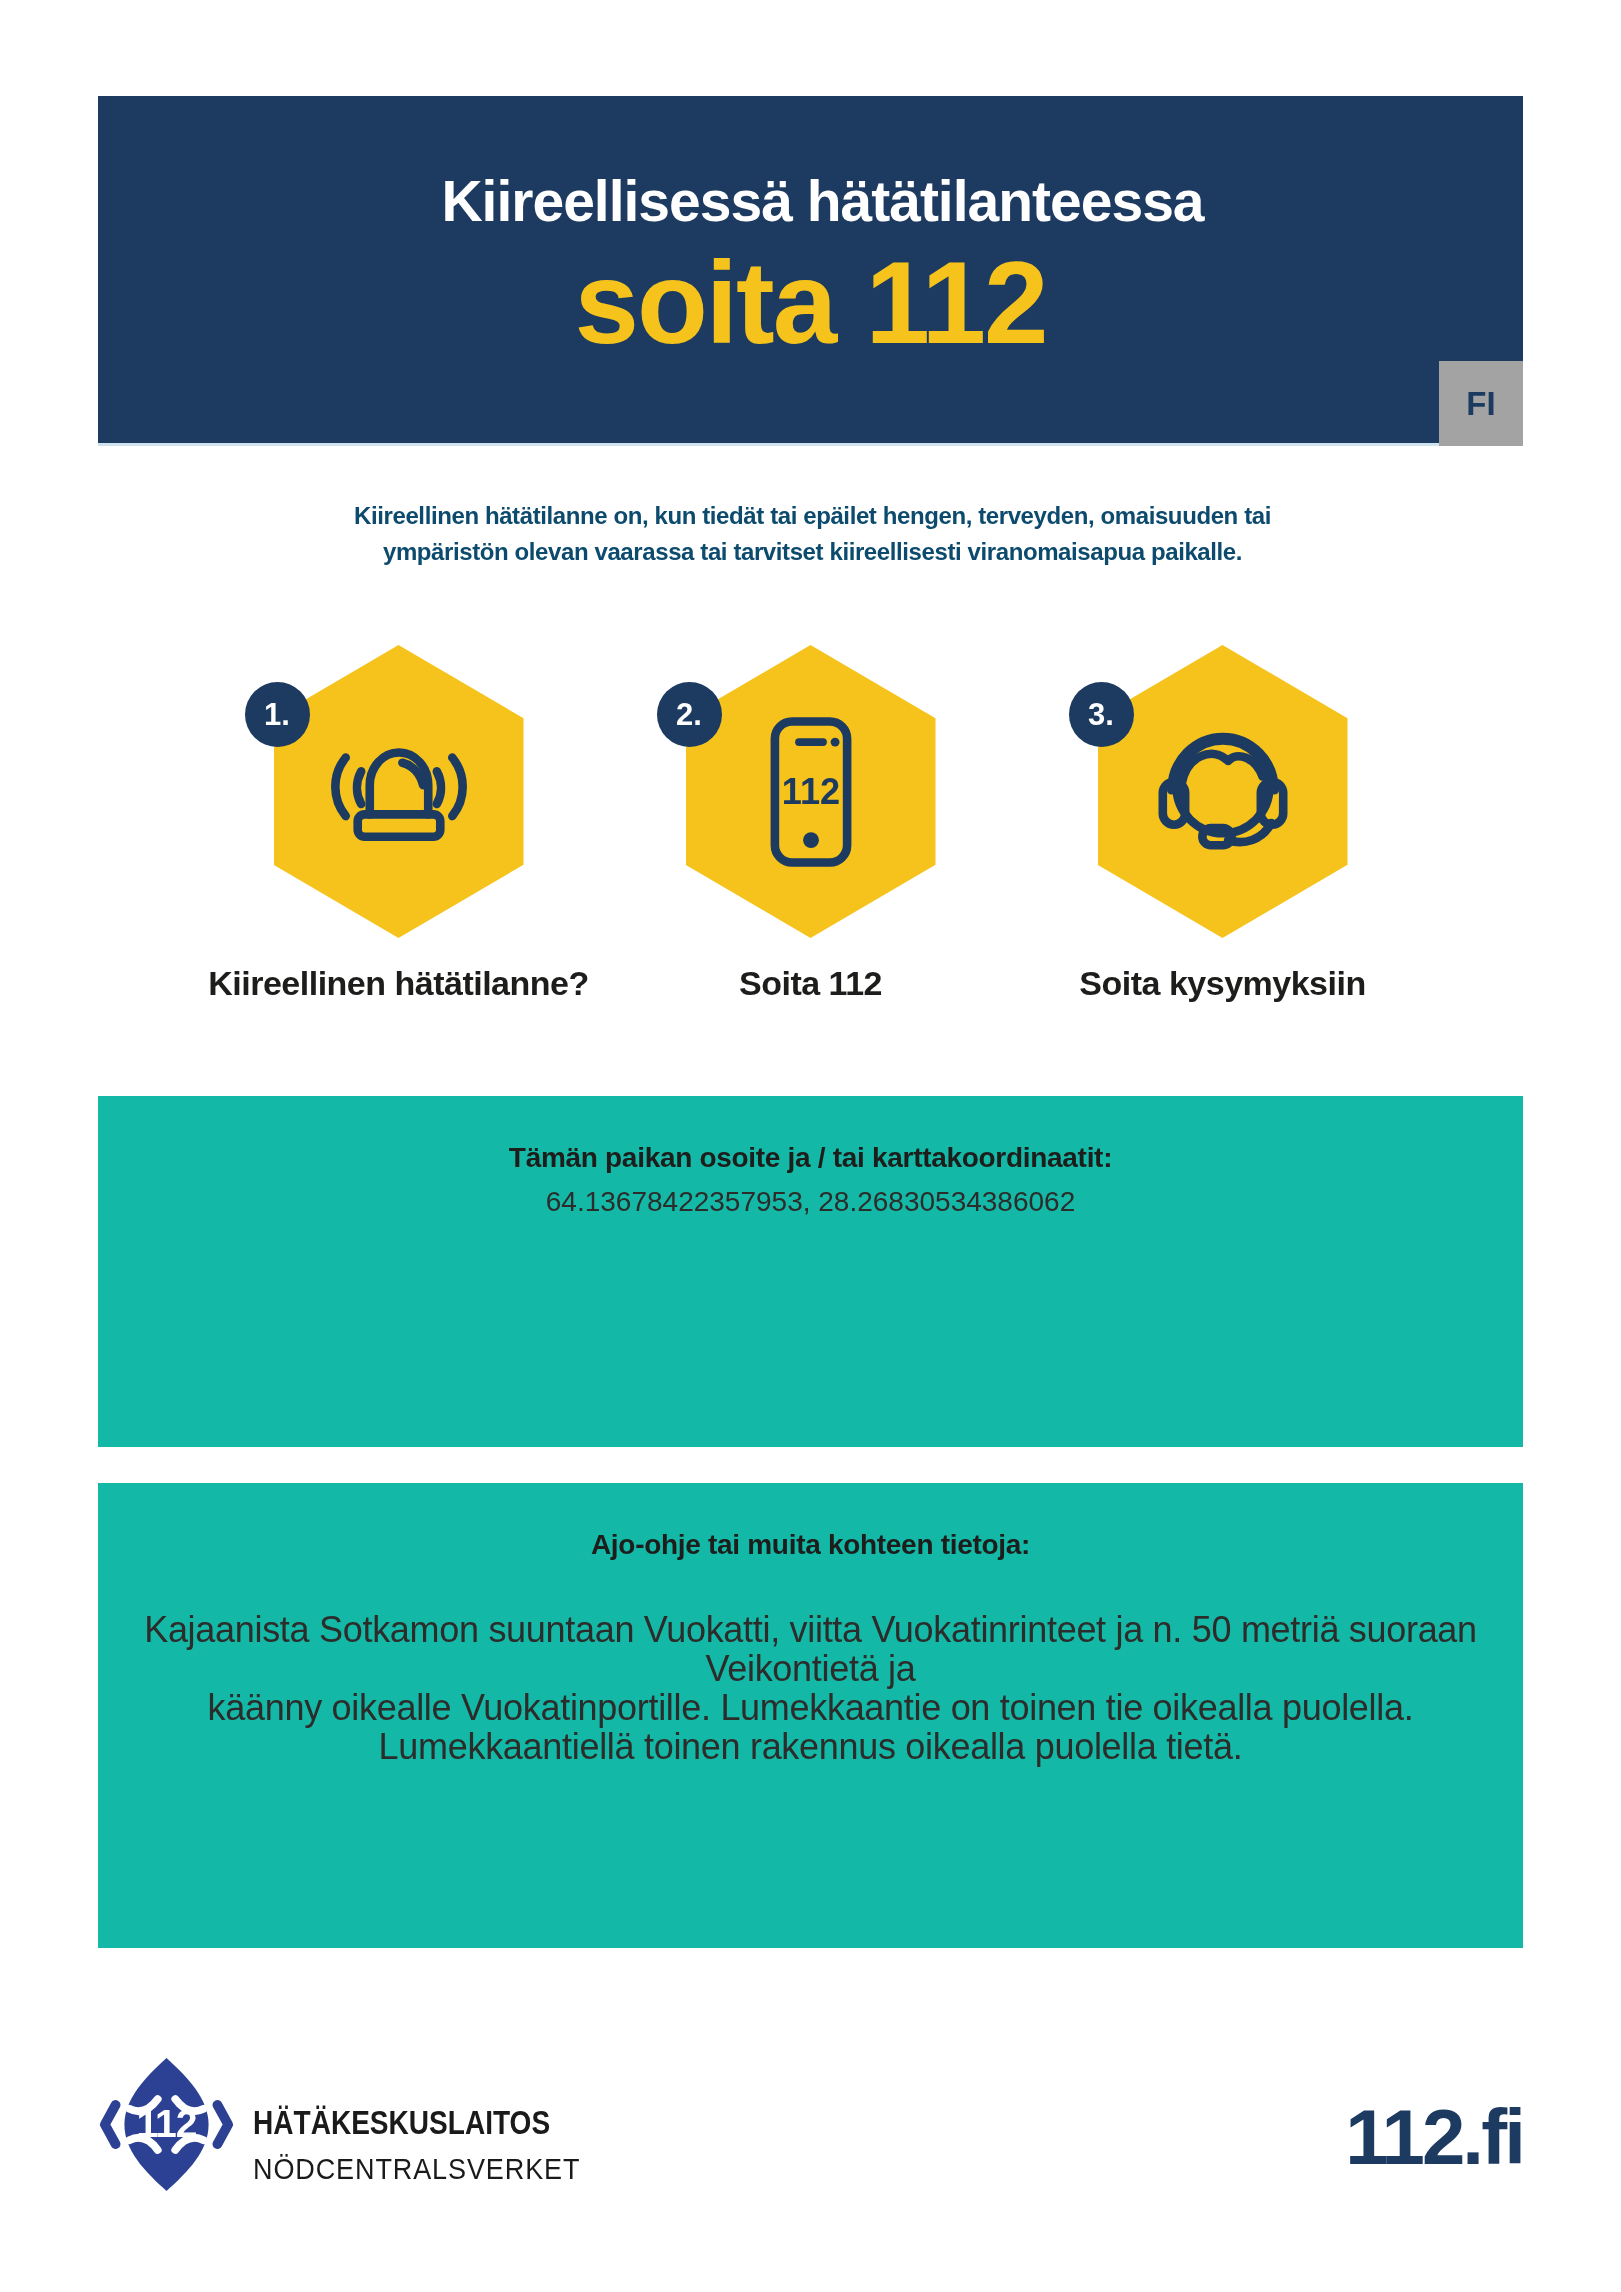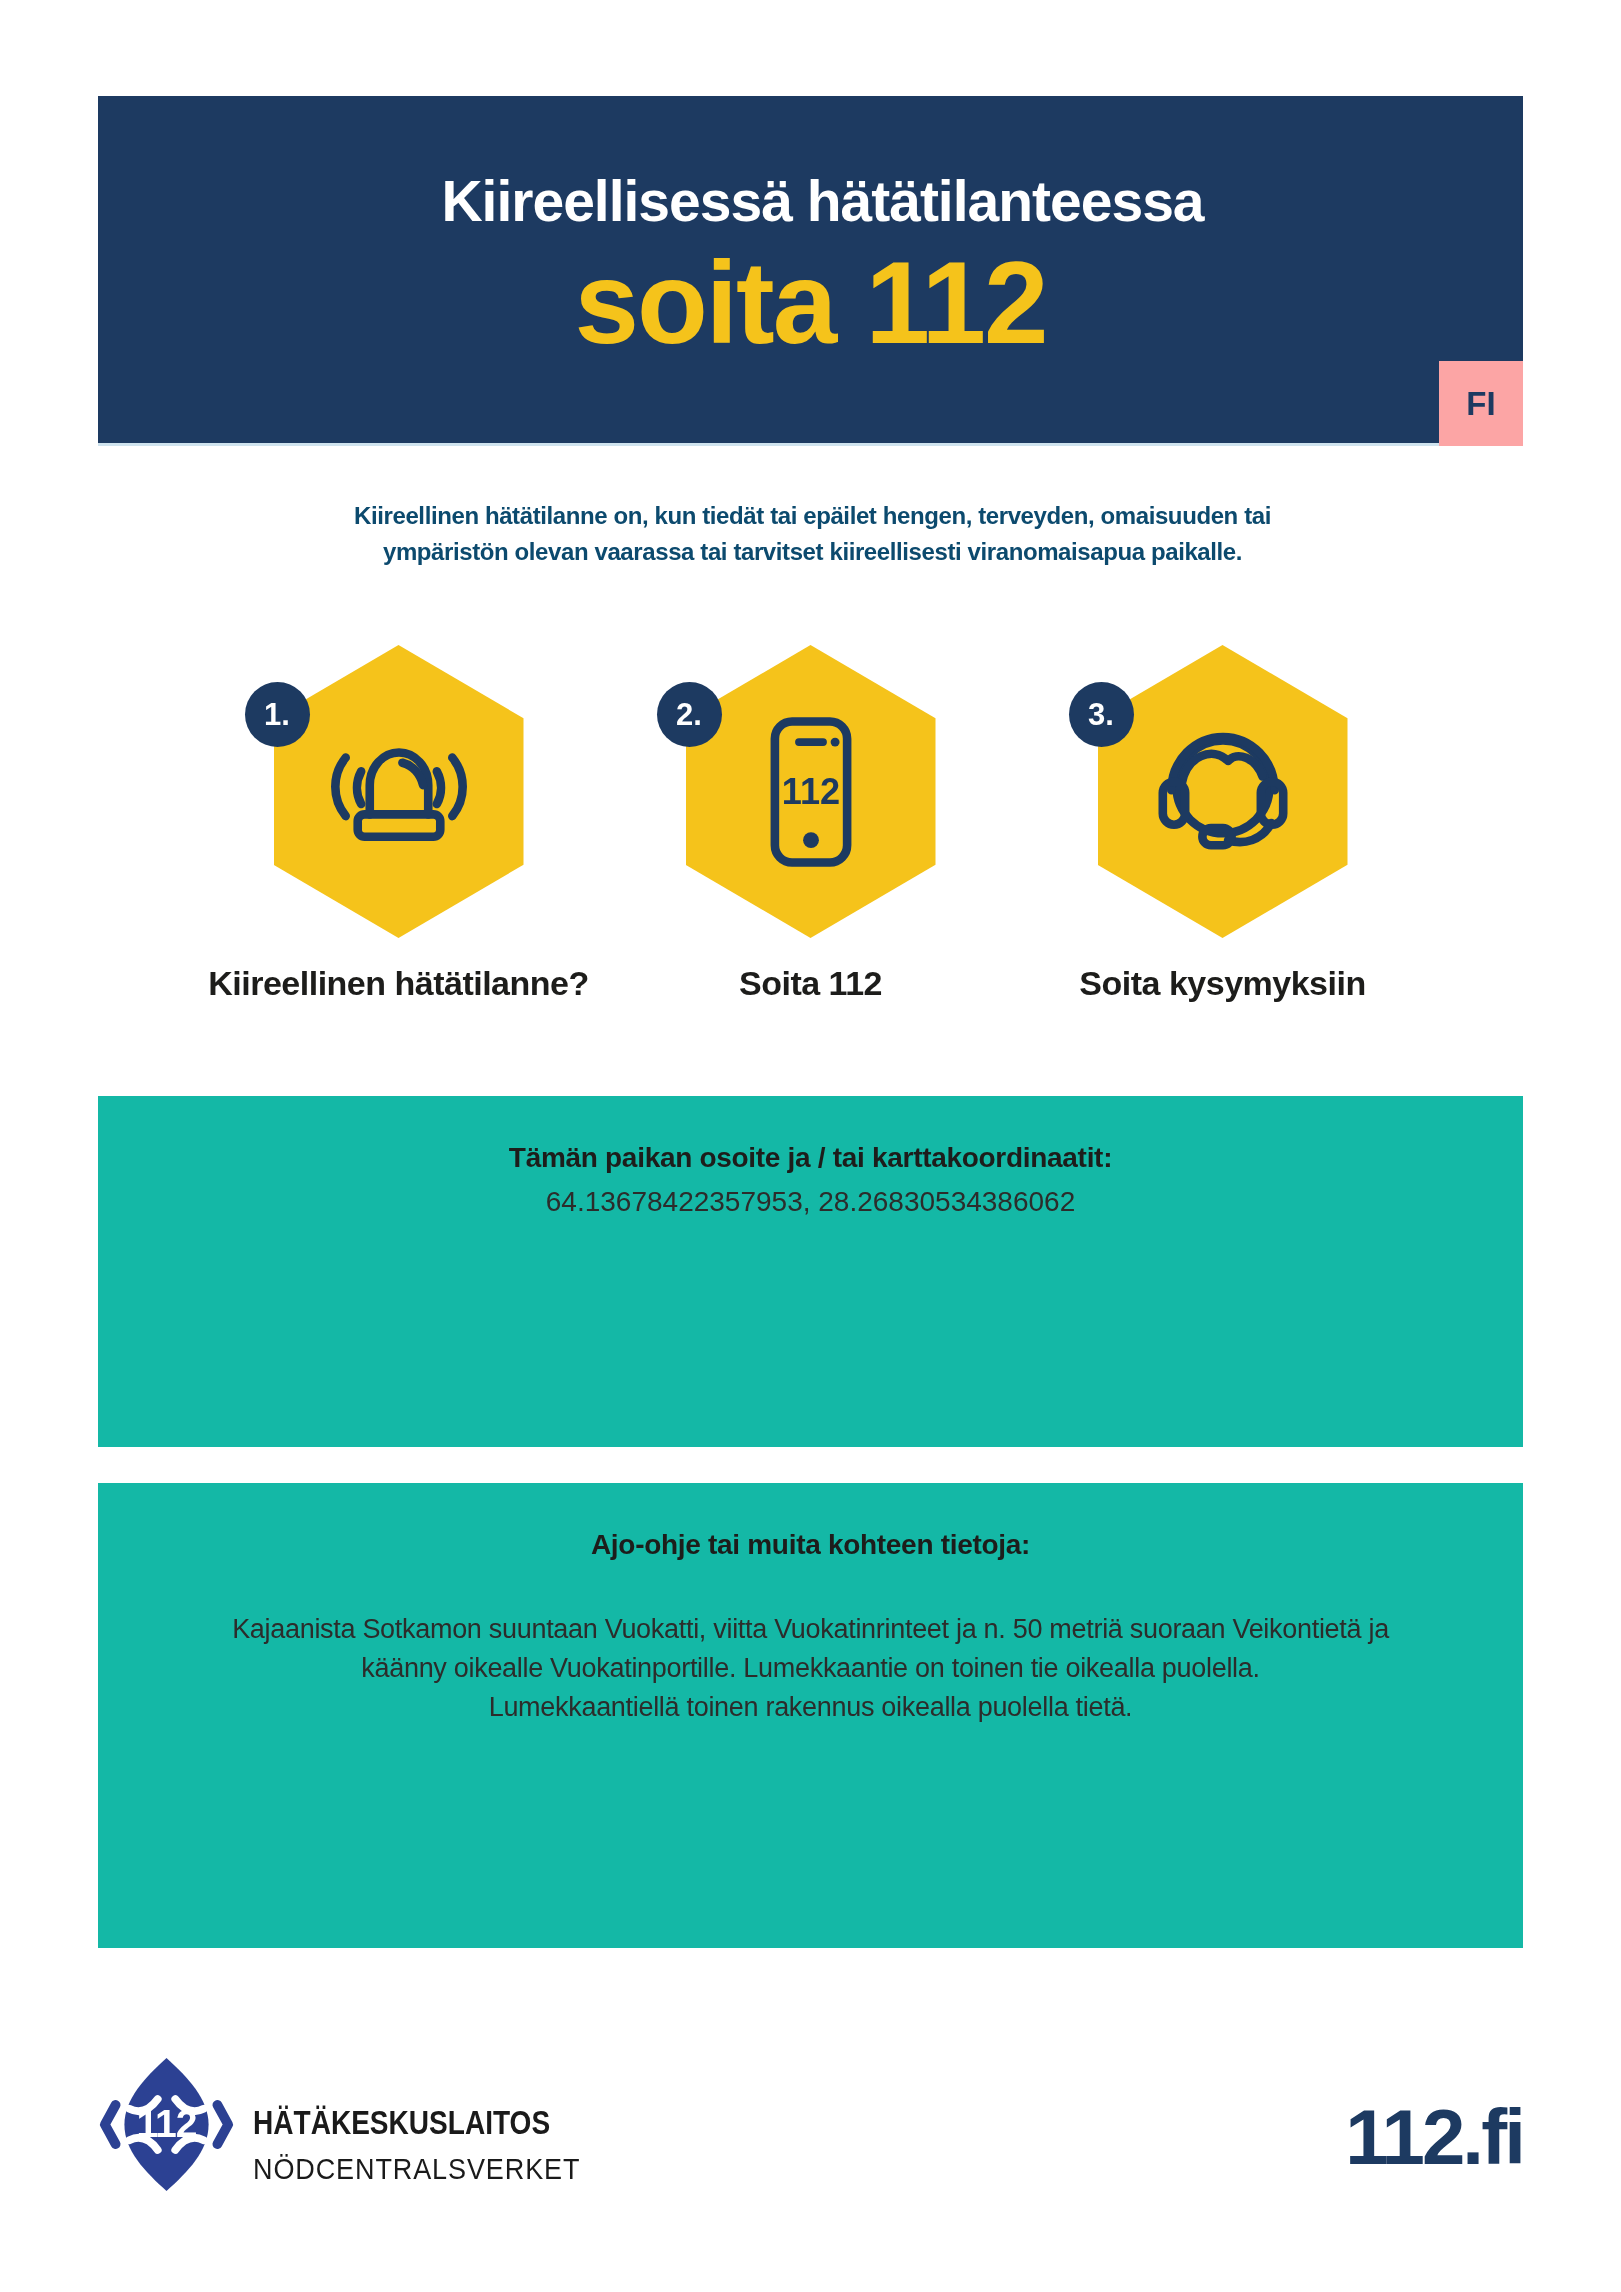--- a/index.html
+++ b/index.html
@@ -14,21 +14,21 @@
   .hdr-strip { position:absolute; left:0; right:0; bottom:0; height:2.9px; background:#cfe3ee; }
   .hdr-title {
     position:absolute; top:74px; left:12px; width:100%; text-align:center;
     color:#ffffff; font-size:57px; font-weight:700; letter-spacing:-1px; line-height:63px;
   }
   .hdr-sub {
     position:absolute; top:145px; left:0; width:100%; text-align:center;
     color:#f5c31b; font-size:116px; font-weight:700; letter-spacing:-2px; line-height:125px;
   }
   .fi-badge {
-    position:absolute; right:0; bottom:0; width:84px; height:85px; background:#fca5a5;
+    position:absolute; right:0; bottom:0; width:84px; height:85px; background:#a3a3a3;
     color:#1d3a61; font-size:33px; font-weight:700;
     display:flex; align-items:center; justify-content:center; z-index:2;
   }
 
   
   .intro {
     position:absolute; top:496px; left:0; width:100%; margin:2px; text-align:center;
     font-size:24px; font-weight:700; color:#0c4a6e; line-height:36px; letter-spacing:-0.4px;
   }
 
@@ -59,21 +59,21 @@
   
   .gbox {
     position:absolute; left:98px; width:1425px; background:#14b8a6;
     text-align:center; color:#1d1d1b; box-sizing:border-box;
   }
   .box1 { top:1096px; height:351px; }
   .box2 { top:1483px; height:465px; }
   .gbox h2 { margin:0; padding-top:45px; font-size:28px; font-weight:700; letter-spacing:-0.3px; line-height:33px; }
   .addr   { margin:45px 0 0 0; font-size:28px; font-weight:400; color:#2c2c2b; line-height:33px; }
   .coords { margin:10.8px 0 0 0; font-size:28px; font-weight:400; color:#2c2c2b; line-height:33px; }
-  .dir    { margin:49px auto 0 auto; font-size:27px; font-weight:400; color:#2c2c2b; line-height:39px; letter-spacing:-0.3px; }
+  .dir    { margin:49px auto 0 auto; font-size:36px; font-weight:400; color:#2c2c2b; line-height:39px; letter-spacing:-0.3px; }
 
   
   .logo { position:absolute; left:98px; top:2056px; width:137px; height:137px; }
   .logo .lens { fill:#2c4193; }
   .logo .cut { fill:none; stroke:#ffffff; stroke-width:8; stroke-linecap:round; }
   .logo .chev { fill:none; stroke:#2c4193; stroke-width:10; stroke-linecap:round; stroke-linejoin:round; }
   .logo text { fill:#ffffff; font-family:"Liberation Sans", sans-serif; font-weight:700; }
   .org { position:absolute; left:253px; top:2103px; }
   .org-fi {
     font-size:33px; font-weight:700; color:#1a1a1a; white-space:nowrap;

